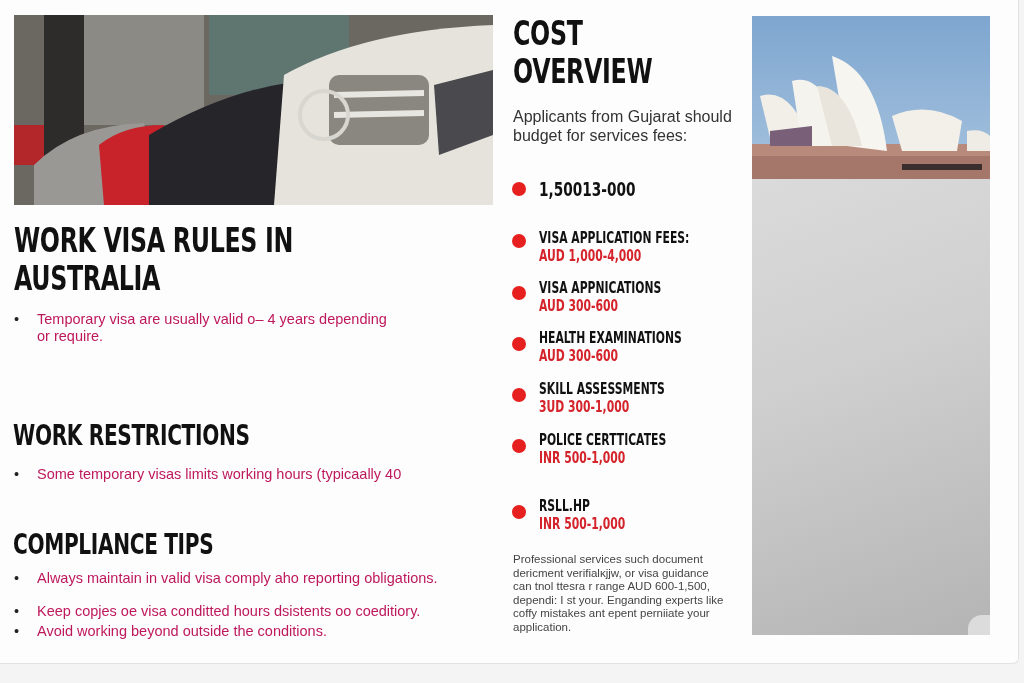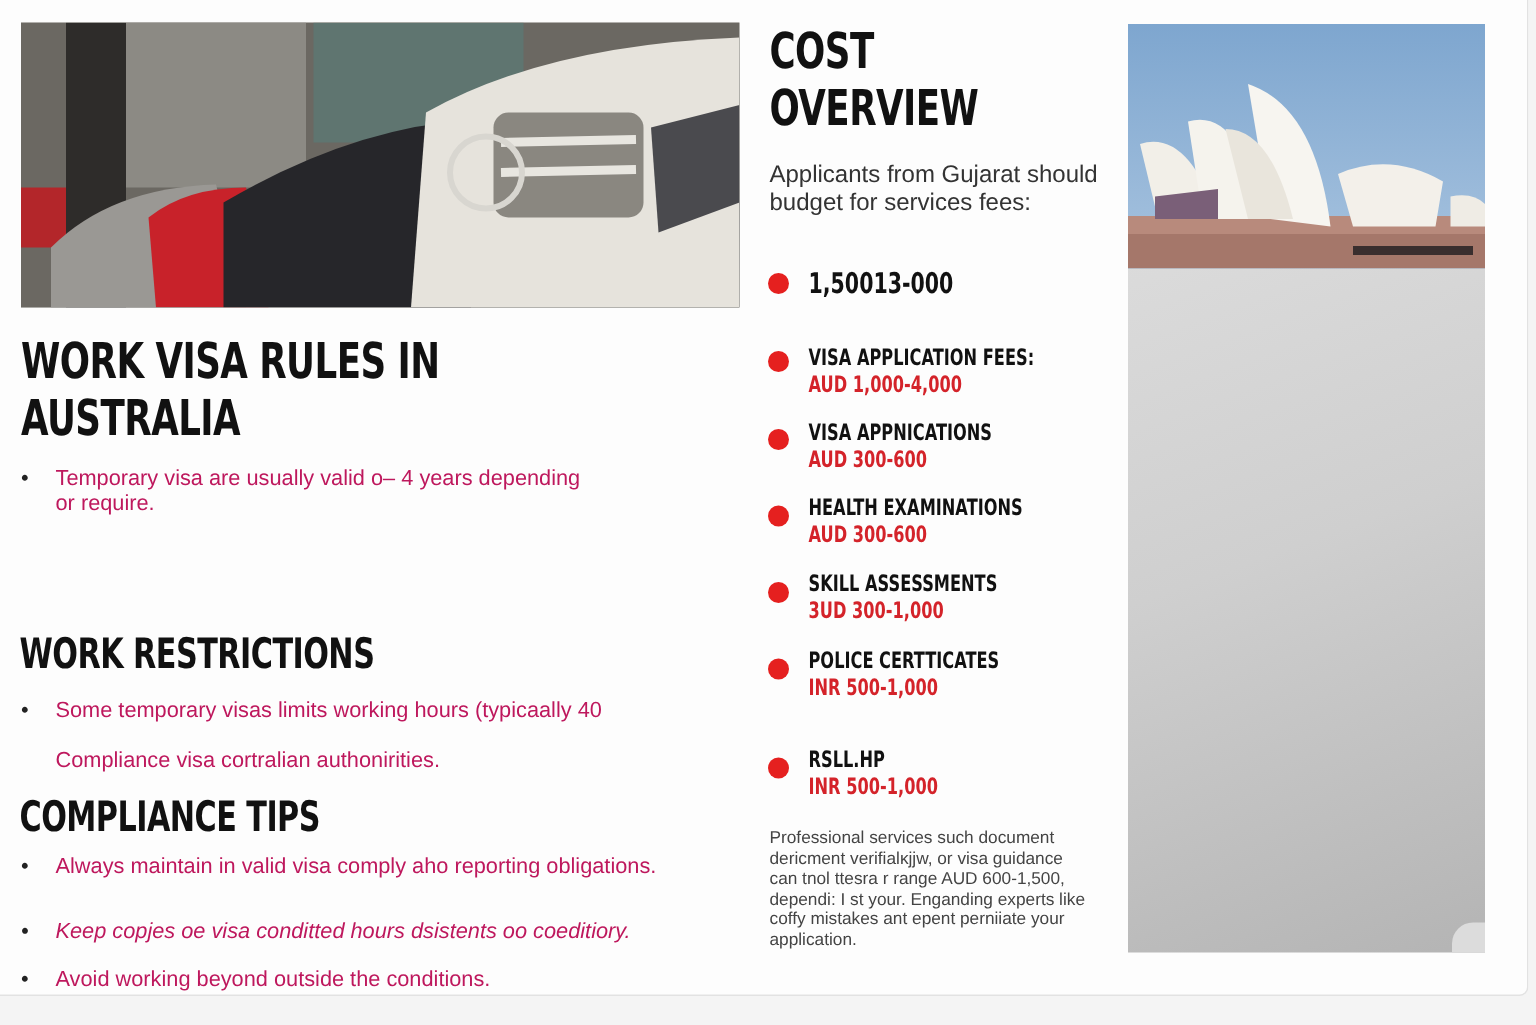--- a/index.html
+++ b/index.html
@@ -94,29 +94,28 @@
       <span>or require.</span>
     </li>
   </ul>
 
   <h2 class="h-cond sec-title" style="top:421px;">WORK RESTRICTIONS</h2>
 
   <ul class="bullets" style="top:444px; width:480px;margin-top:22px;">
     <li>
       <span>Some temporary visas limits working hours (typicaally 40</span><br>
       <br>
-      <span>Compliance visa cortralian authonirities.</span>
     </li>
   </ul>
 
   <h2 class="h-cond sec-title" style="top:530px;">COMPLIANCE TIPS</h2>
 
   <ul class="bullets" style="top:570px; width:480px;">
-    <li style="margin-bottom:26px;">Always maintain in valid visa comply aho reporting obligations.</li>
-    <li style="margin-bottom:16px;font-style:italic;">Keep copjes oe visa conditted hours dsistents oo coeditiory.</li>
+    <li style="margin-bottom:16px;">Always maintain in valid visa comply aho reporting obligations.</li>
+    <li style="margin-bottom:4px;">Keep copjes oe visa conditted hours dsistents oo coeditiory.</li>
     <li>Avoid working beyond outside the conditions.</li>
   </ul>
 
   <h2 class="h-cond cost-title">
     <span>COST</span><br>
     <span>OVERVIEW</span>
   </h2>
 
   <p class="intro" style="margin:0;">Applicants from Gujarat should budget for services fees:</p>
 

